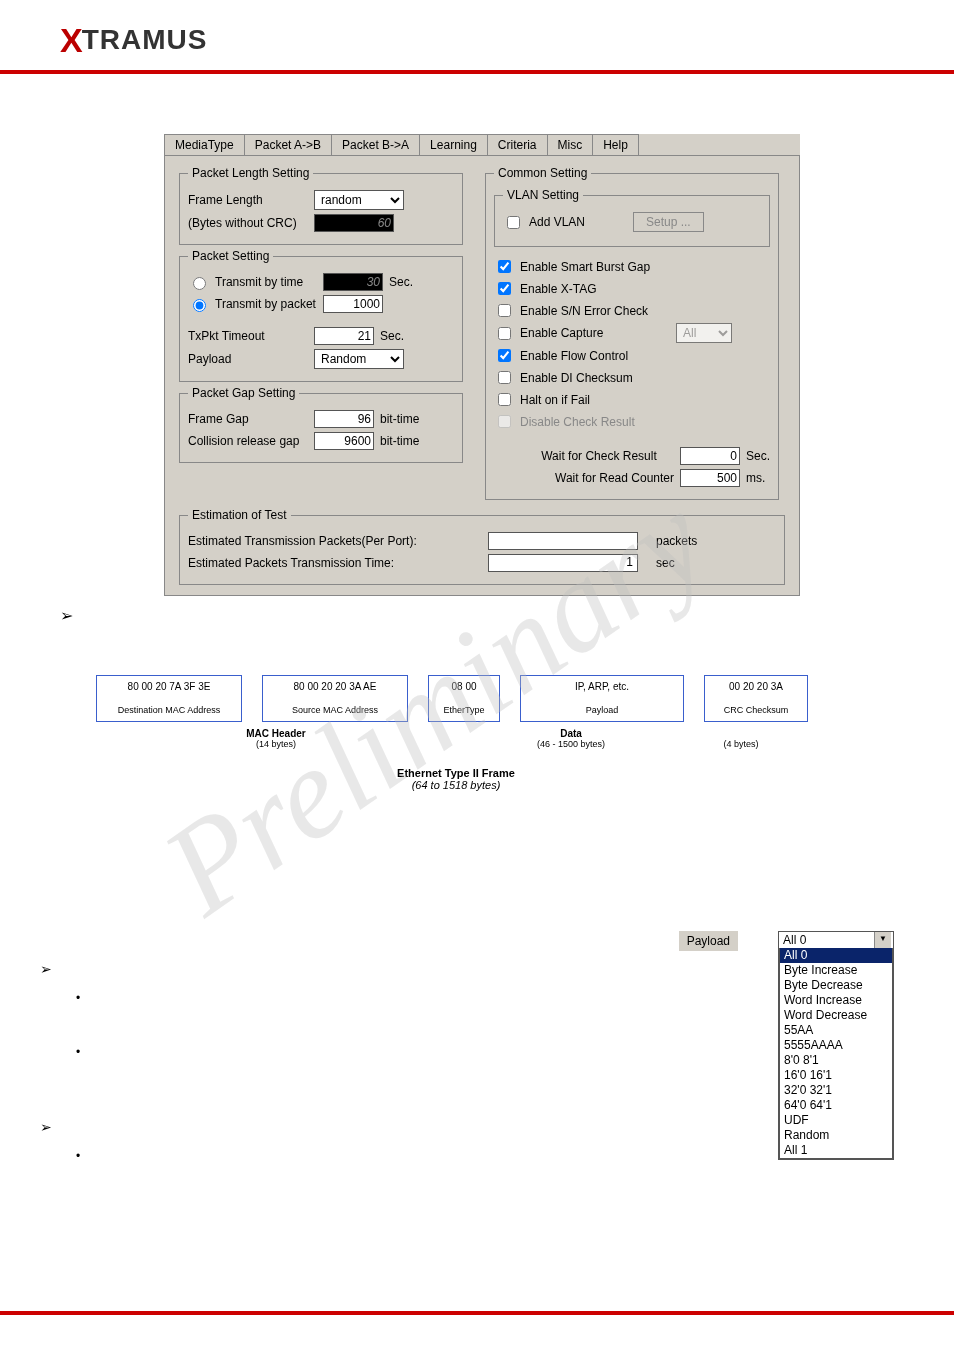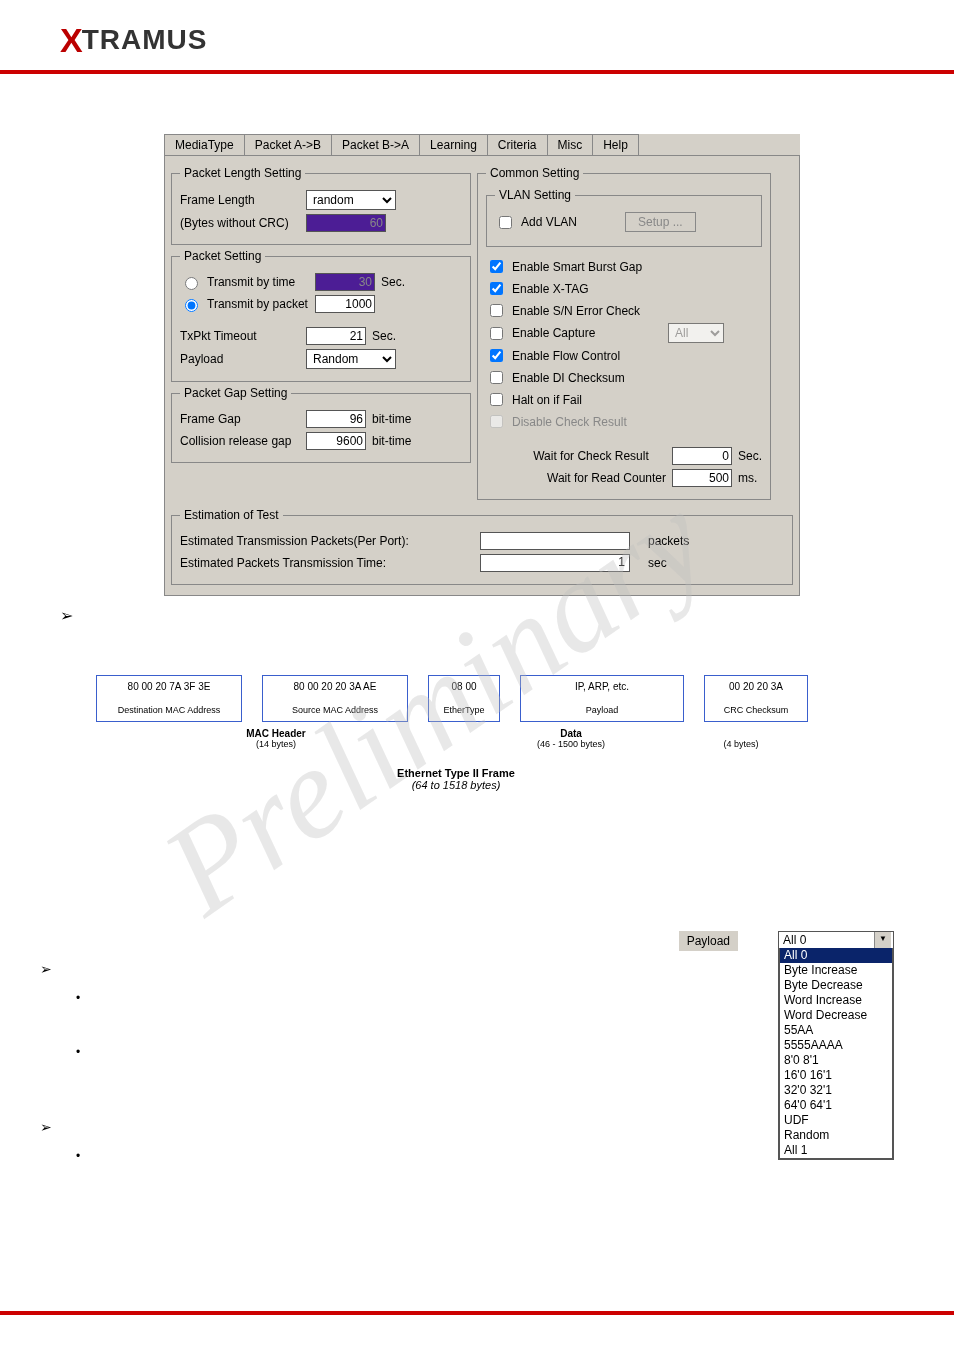--- a/index.html
+++ b/index.html
@@ -65,21 +65,21 @@
     padding: 6px;
     display: flex;
     flex-wrap: wrap;
     font-size: 12px;
     font-family: "Tahoma", sans-serif;
   }
   .leftcol { width: 300px; }
   .rightcol { width: 279px; margin-left: 6px;}
   fieldset {
     border: 1px solid #888;
-    margin: 4px 0;
+    margin: 4px 8px;
     padding: 6px 8px 8px 8px;
   }
   legend {
     font-size: 12px;
     padding: 0 4px;
   }
   .row {
     display: flex;
     align-items: center;
     margin: 4px 0;
@@ -89,21 +89,21 @@
   .txt, select {
     font-size: 12px;
     font-family: "Tahoma", sans-serif;
     background: #fff;
     border: 1px solid #555;
     height: 18px;
     padding: 0 2px;
     box-sizing: border-box;
   }
   .txt.right { text-align: right; }
-  .txt.disabled { color: #888; background:#4c1d95;}
+  .txt.disabled { color: #888; background:#000000;font-style:italic;}
   select { height: 20px; }
   .btn {
     background: #d4d0c8;
     border: 1px solid #888;
     padding: 2px 12px;
     font-size: 12px;
     color: #888;
   }
   .check {
     display: flex;

